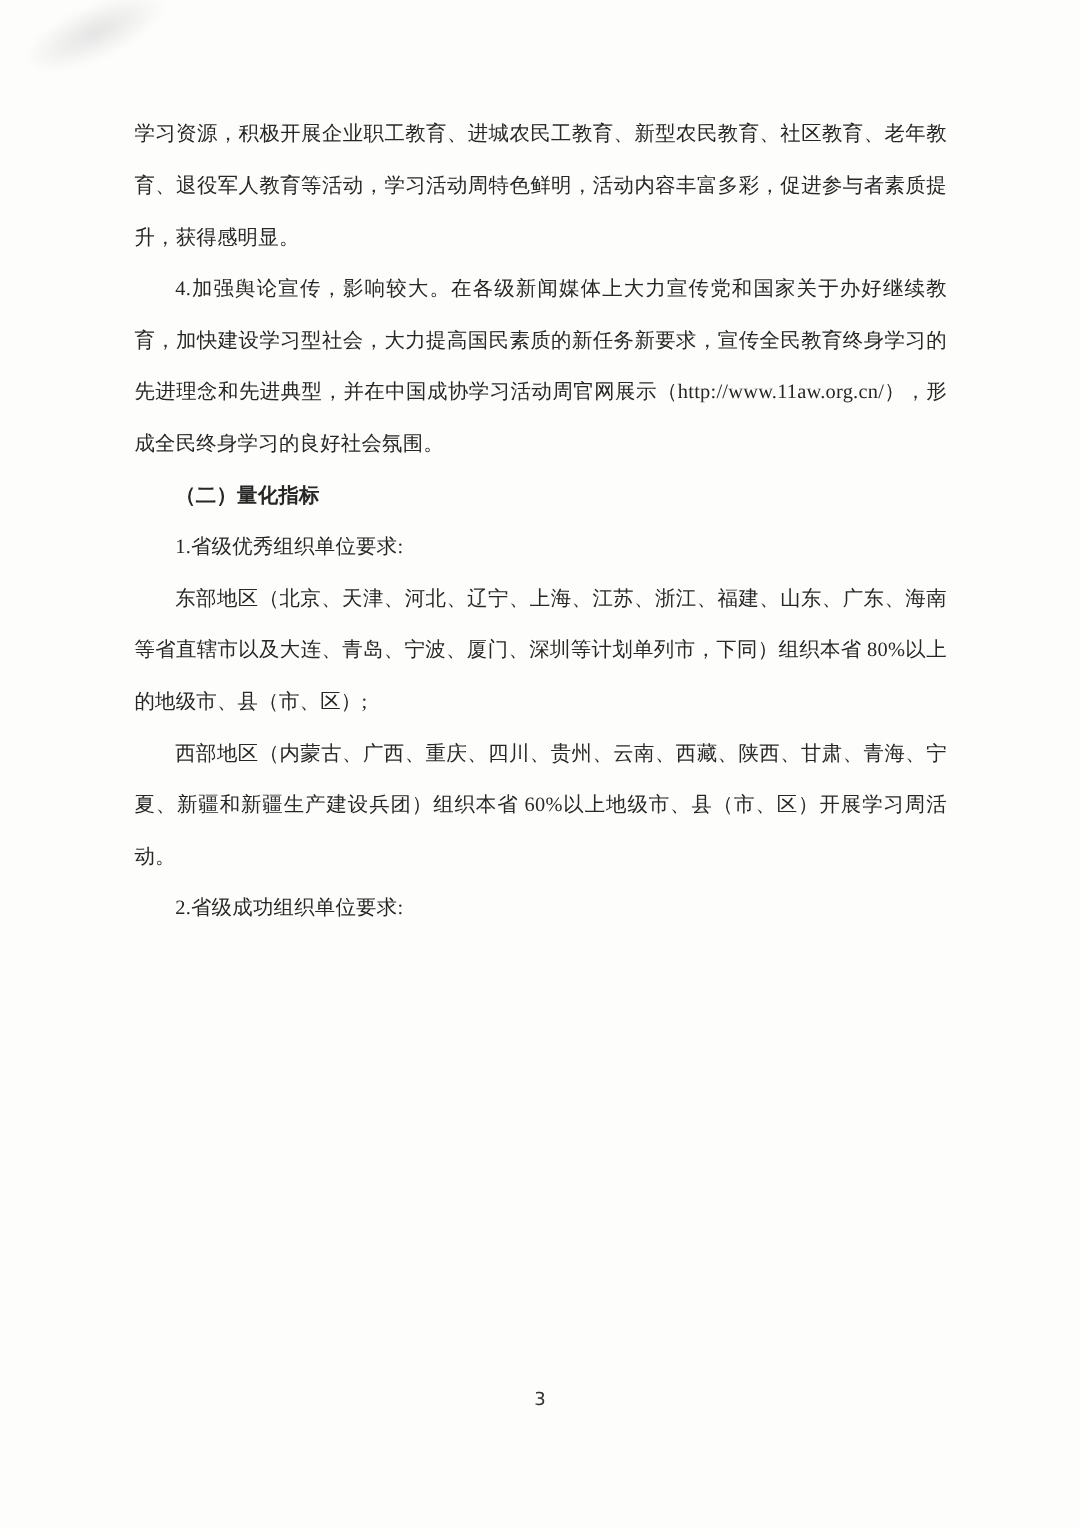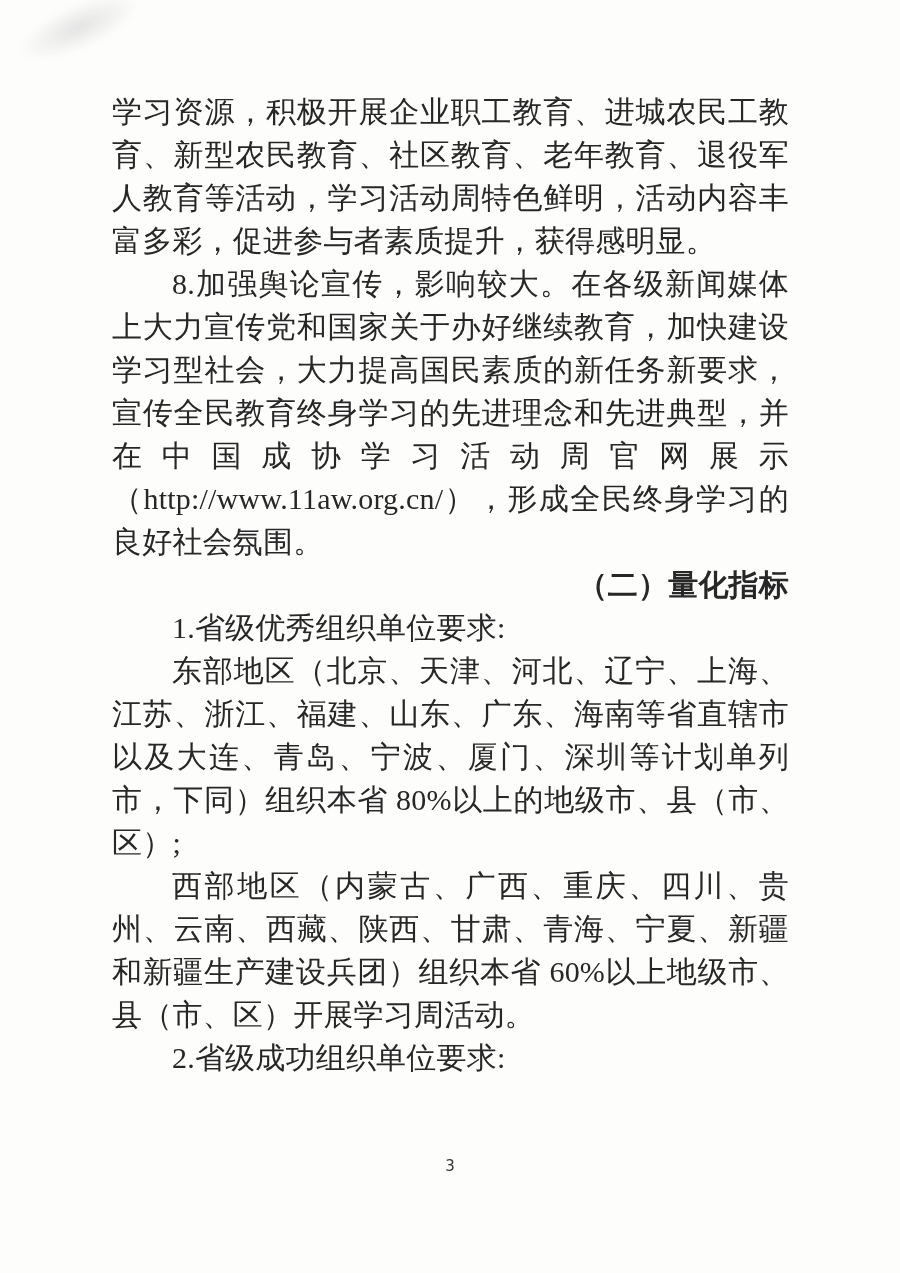--- a/index.html
+++ b/index.html
@@ -28,33 +28,33 @@
     pointer-events: none;
   }
   .content {
     position: absolute;
     left: 112px;
     top: 90px;
     width: 677px;
   }
   .para {
     margin: 0;
-    font-size: 30px;
+    font-size: 17px;
     line-height: 43px;
     text-align: justify;
     text-indent: 2em;
     letter-spacing: 0.2px;
     word-break: normal;
   }
   .para.no-indent {
     text-indent: 0;
   }
   .para.heading {
     font-weight: bold;
-    text-align: right;
+    text-align: left;
   }
   .page-number {
     position: absolute;
     top: 1156px;
     left: 0;
     width: 100%;
     text-align: center;
     font-size: 15px;
     line-height: 20px;
     font-family: "DejaVu Sans", "Liberation Sans", sans-serif;
@@ -62,21 +62,21 @@
   }
 </style>
 </head>
 <body>
 
 <div class="page">
   <div class="scan-smudge"></div>
 
   <div class="content">
     <p class="para no-indent">学习资源，积极开展企业职工教育、进城农民工教育、新型农民教育、社区教育、老年教育、退役军人教育等活动，学习活动周特色鲜明，活动内容丰富多彩，促进参与者素质提升，获得感明显。</p>
-    <p class="para">8.加强舆论宣传，影响较大。在各级新闻媒体上大力宣传党和国家关于办好继续教育，加快建设学习型社会，大力提高国民素质的新任务新要求，宣传全民教育终身学习的先进理念和先进典型，并在中国成协学习活动周官网展示（http://www.11aw.org.cn/），形成全民终身学习的良好社会氛围。</p>
+    <p class="para">4.加强舆论宣传，影响较大。在各级新闻媒体上大力宣传党和国家关于办好继续教育，加快建设学习型社会，大力提高国民素质的新任务新要求，宣传全民教育终身学习的先进理念和先进典型，并在中国成协学习活动周官网展示（http://www.11aw.org.cn/），形成全民终身学习的良好社会氛围。</p>
     <p class="para heading">（二）量化指标</p>
     <p class="para">1.省级优秀组织单位要求:</p>
     <p class="para">东部地区（北京、天津、河北、辽宁、上海、江苏、浙江、福建、山东、广东、海南等省直辖市以及大连、青岛、宁波、厦门、深圳等计划单列市，下同）组织本省 80%以上的地级市、县（市、区）;</p>
     <p class="para">西部地区（内蒙古、广西、重庆、四川、贵州、云南、西藏、陕西、甘肃、青海、宁夏、新疆和新疆生产建设兵团）组织本省 60%以上地级市、县（市、区）开展学习周活动。</p>
     <p class="para">2.省级成功组织单位要求:</p>
   </div>
 
   <div class="page-number">3</div>
 </div>
 

